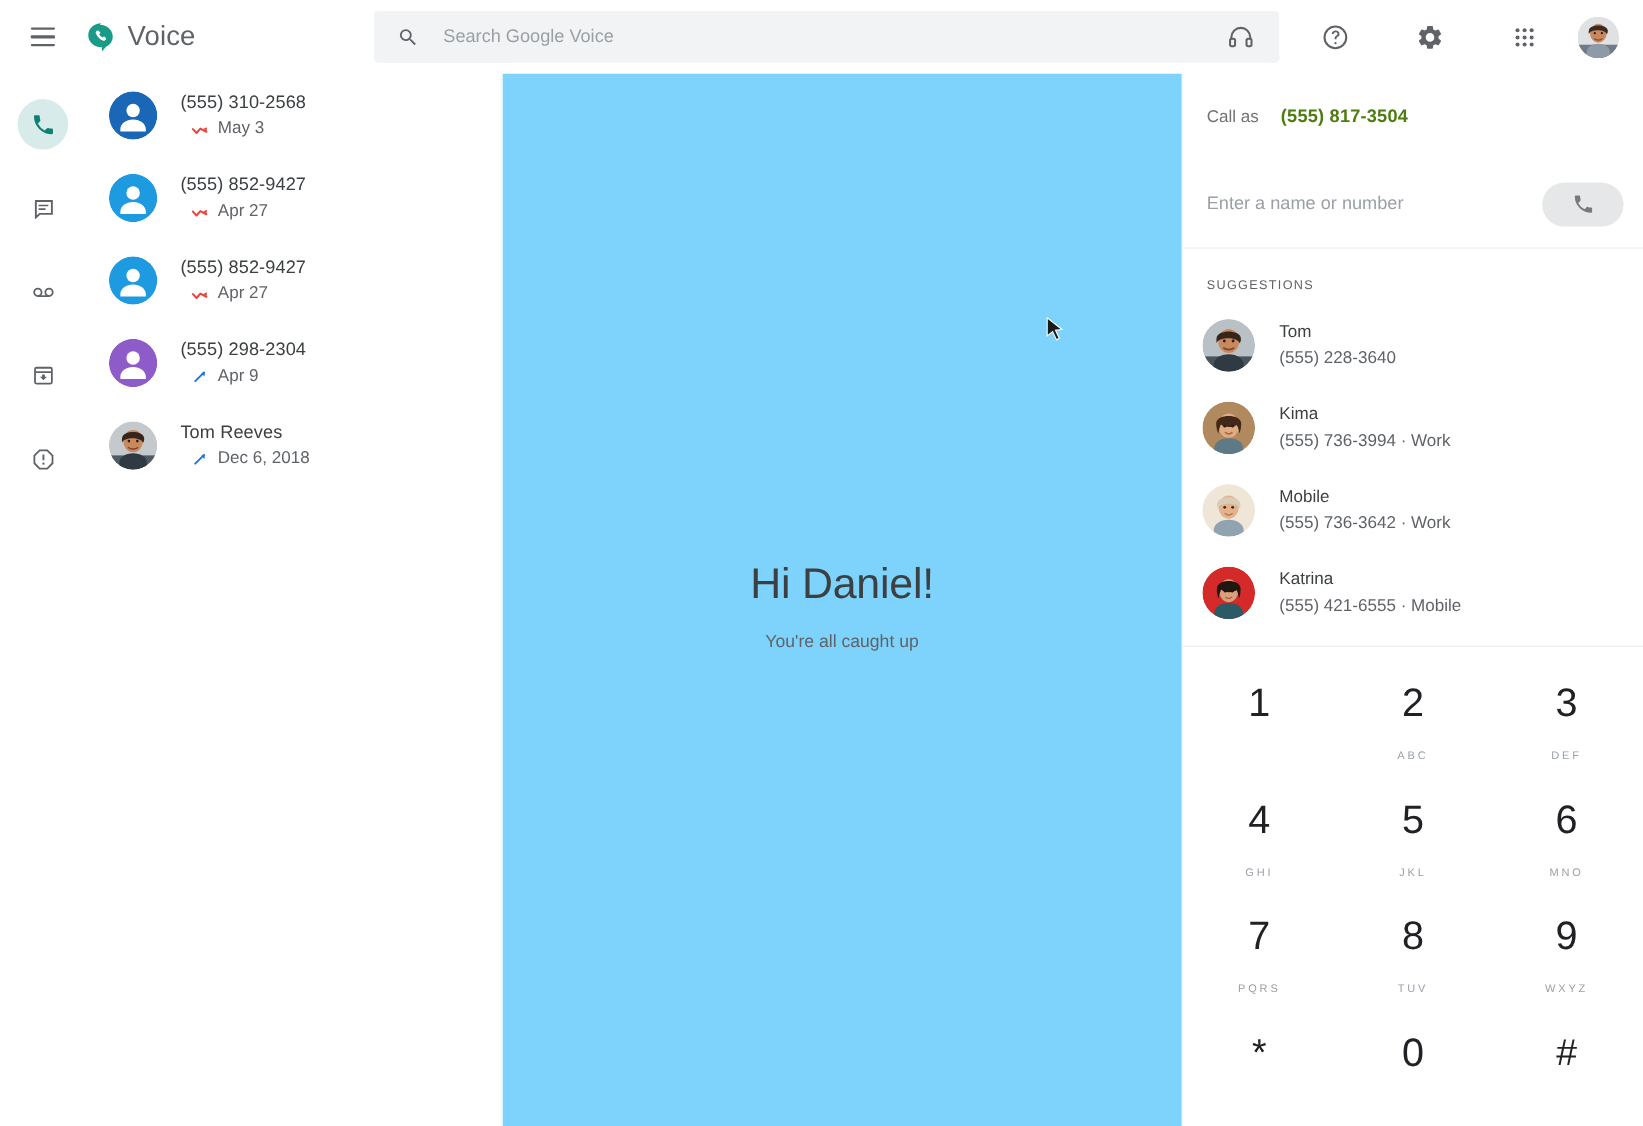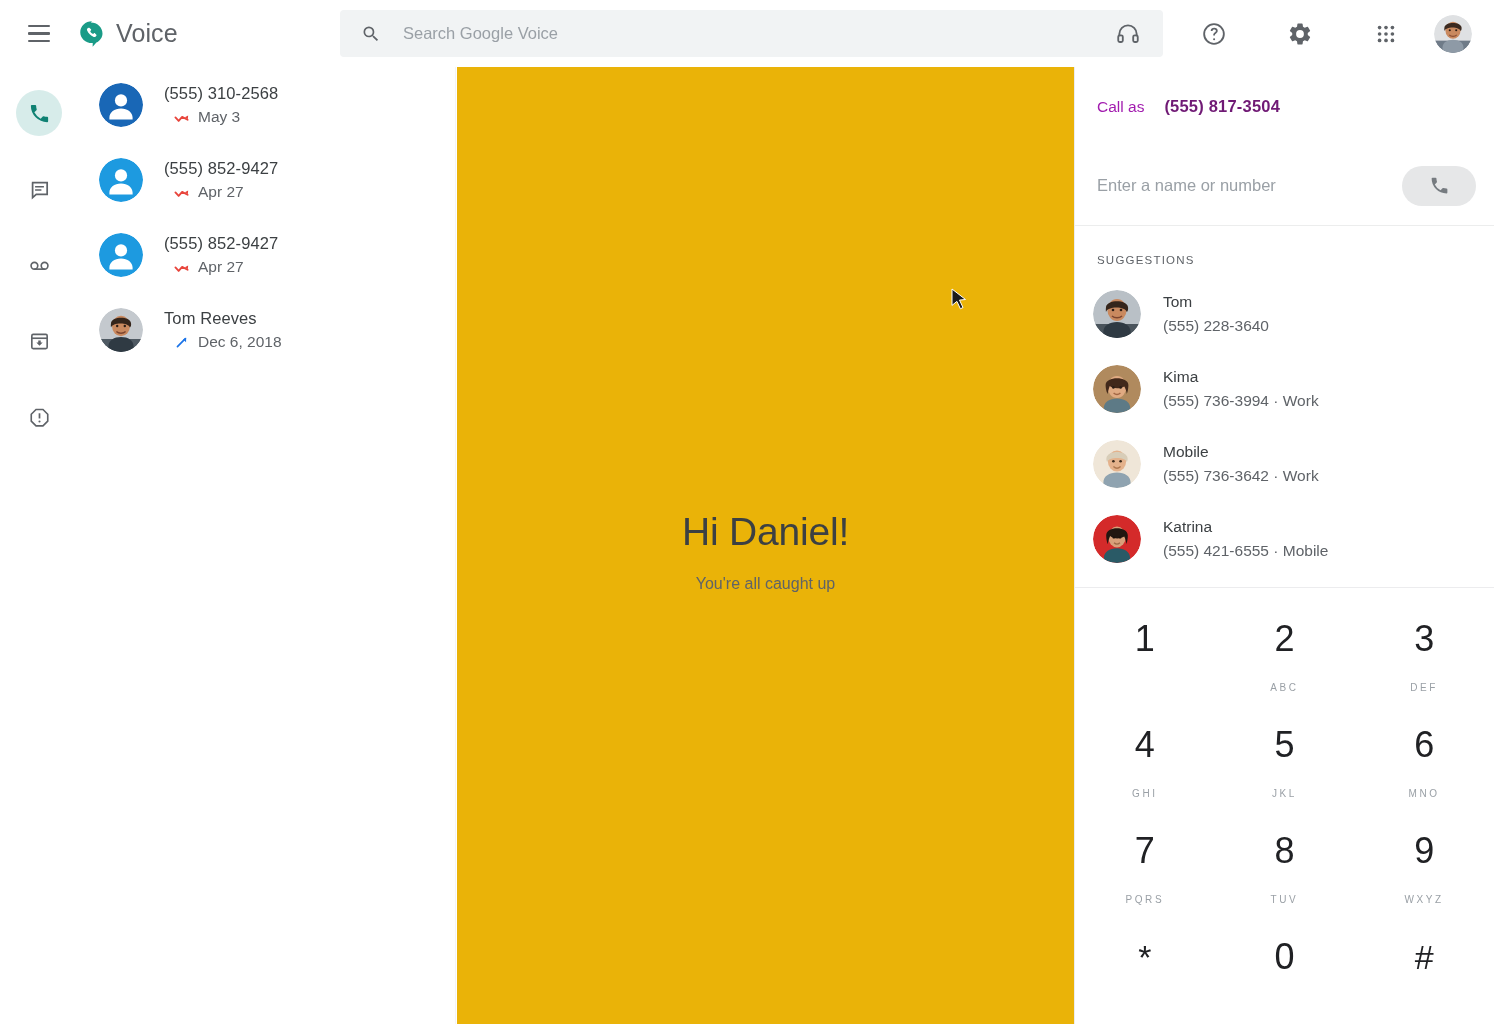--- a/index.html
+++ b/index.html
@@ -60,33 +60,33 @@
              display:flex; align-items:flex-end; justify-content:center; }
   .call-av svg { display:block; }
   .call-meta { margin-left:21px; }
   .call-title { font-size:16.5px; color:#3c4043; letter-spacing:.1px; line-height:20px; }
   .call-sub { display:flex; align-items:center; margin-top:5px; margin-left:9px; }
   .call-sub .dir { width:17px; height:17px; flex:0 0 auto; }
   .call-sub .when { font-size:15.5px; color:#5f6368; margin-left:8px; }
 
   
   .center { position:absolute; left:457px; top:67px; width:618px; height:957px;
-            background:#eab308; border-right:1px solid #ececee; }
+            background:#7dd3fc; border-right:1px solid #ececee; }
   .greet { position:absolute; left:0; right:0; top:443px; text-align:center; }
   .greet h1 { font-size:39px; font-weight:400; color:#3c4043; letter-spacing:-.2px; }
   .greet p { font-size:16px; color:#5f6368; margin-top:21px; }
 
   .cursor { position:absolute; left:951px; top:288px; width:18px; height:26px; pointer-events:none; }
 
   
   .right { position:absolute; left:1075px; top:67px; width:419px; height:957px; background:#fff; }
 
   .callas { display:flex; align-items:center; height:79px; padding-left:22px; }
-  .callas-label { font-size:15.5px; color:#a21caf; }
-  .callas-num { font-size:16.5px; color:#701a75; font-weight:700; margin-left:20px; letter-spacing:.2px; cursor:pointer; }
+  .callas-label { font-size:15.5px; color:#737373; }
+  .callas-num { font-size:16.5px; color:#4d7c0f; font-weight:700; margin-left:20px; letter-spacing:.2px; cursor:pointer; }
 
   .dialrow { display:flex; align-items:center; height:80px; padding:0 18px 0 22px;
              border-bottom:1px solid #eceded; }
   .dial-input { border:0; outline:0; background:transparent; flex:1;
                 font-family:"Liberation Sans", sans-serif; font-size:16.5px; color:#3c4043; }
   .dial-input::placeholder { color:#9aa0a6; }
   .callbtn { width:74px; height:40px; border-radius:20px; background:#e6e7e8; border:0;
              display:flex; align-items:center; justify-content:center; cursor:pointer; flex:0 0 auto; }
 
   .sugg-head { font-size:11.5px; letter-spacing:1.2px; color:#5f6368; padding:28px 16px 10px 22px; }
@@ -283,20 +283,39 @@
         <div class="call-sub">
           <svg class="dir" viewBox="0 0 24 24">
             <path fill="none" stroke="#e8453c" stroke-width="2.6" stroke-linecap="round" stroke-linejoin="round" d="M3.4 11.8l4.6 5 4.9-5.6 7.7 4"></path>
             <path fill="#e8453c" d="M21.4 9.3l-.5 5.2-4.2-3z"></path>
           </svg>
           <span class="when">Apr 27</span>
         </div>
       </div>
     </div>
 
+    <div class="call-row">
+      <div class="call-av">
+        <svg viewBox="0 0 44 44" width="44" height="44">
+          <circle cx="22" cy="22" r="22" fill="#8e5cc8"></circle>
+          <circle cx="22" cy="17.4" r="6.1" fill="#fff"></circle>
+          <path d="M22 25.6c-6.5 0-11.6 3.9-11.6 9v2h23.2v-2c0-5.1-5.1-9-11.6-9z" fill="#fff"></path>
+        </svg>
+      </div>
+      <div class="call-meta">
+        <div class="call-title">(555) 298-2304</div>
+        <div class="call-sub">
+          <svg class="dir" viewBox="0 0 24 24">
+            <path fill="none" stroke="#1a73e8" stroke-width="2.4" stroke-linecap="round" d="M6.3 17.7L17.4 6.6"></path>
+            <path fill="#1a73e8" d="M18.6 5.4l-.2 6.4-2.1-2.1-2.1-2.1z"></path>
+          </svg>
+          <span class="when">Apr 9</span>
+        </div>
+      </div>
+    </div>
 
     <div class="call-row">
       <div class="call-av">
         <svg viewBox="0 0 44 44" width="44" height="44">
           <defs>
               <clipPath id="cl4">
                 <circle cx="22" cy="22" r="22"></circle>
               </clipPath>
             </defs>
           <g clip-path="url(#cl4)">

